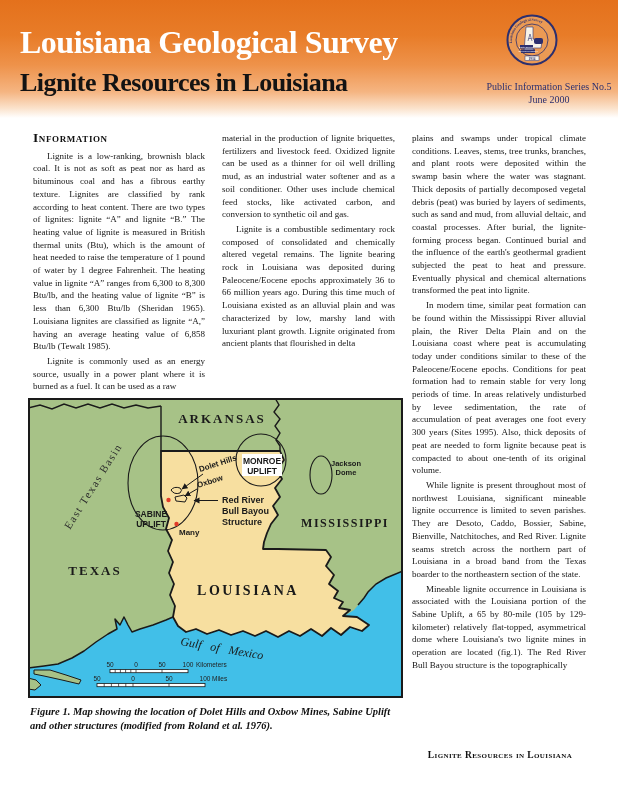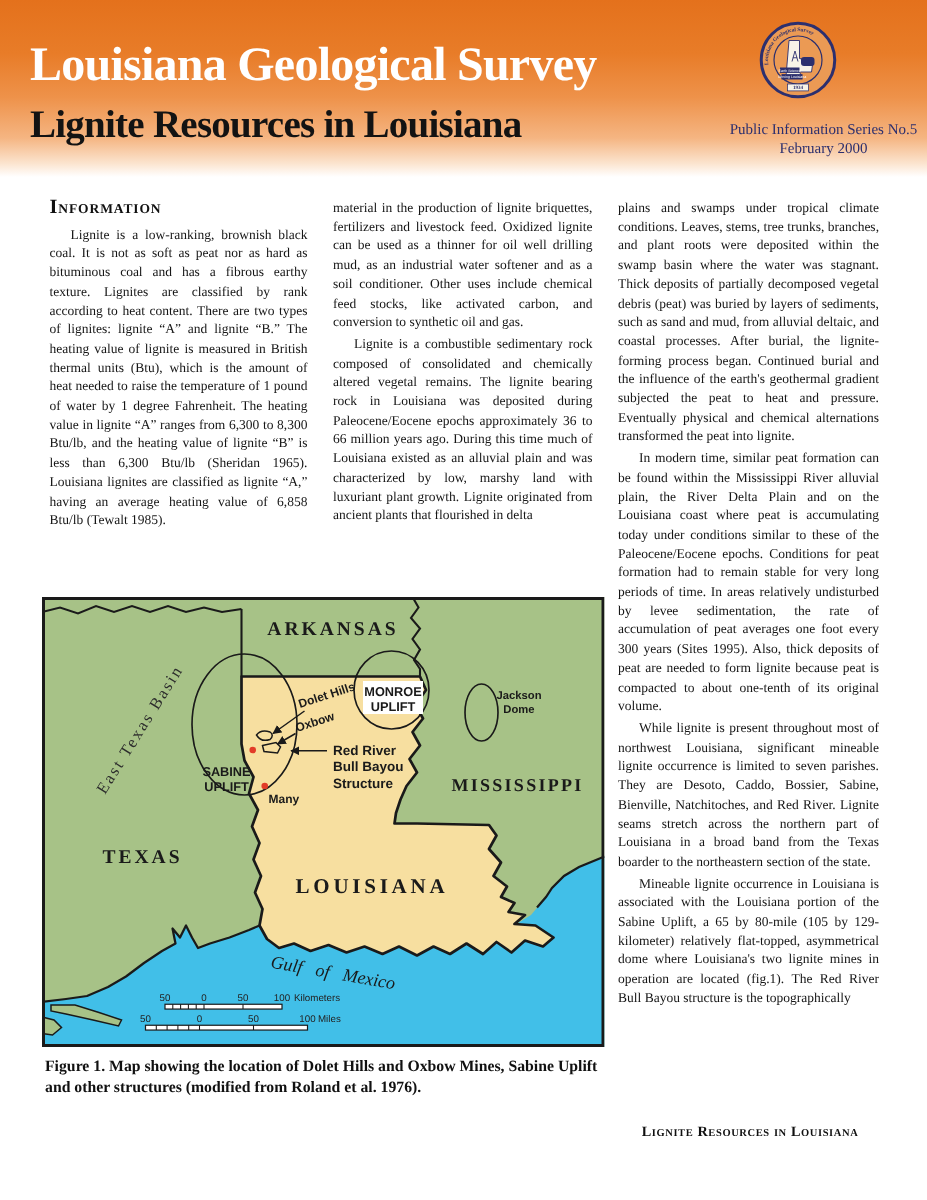--- a/index.html
+++ b/index.html
@@ -24,21 +24,21 @@
   .col3{left:412px;width:174px;}
   .col p{margin:0 0 2px 0;text-indent:14px;}
   .col p.no-indent{text-indent:0;}
   h3.section{font-size:13.5px;font-variant:small-caps;font-weight:bold;letter-spacing:0.6px;
     margin:0 0 5px 0;color:#101010;}
   h3.section.mt{margin-top:9px;}
 
   
   .map-figure{position:absolute;left:28px;top:398px;width:375px;height:300px;}
   .caption{position:absolute;left:30px;top:705px;width:374px;font-size:10.5px;font-weight:bold;
-    line-height:13.5px;color:#111;}
+    font-style:italic;line-height:13.5px;color:#111;}
 
   
   .page-footer{position:absolute;left:402px;top:750px;width:196px;text-align:center;
     font-variant:small-caps;font-weight:bold;font-size:9.5px;letter-spacing:0.4px;color:#101010;}
 
   
   .st-state{font-family:"Liberation Serif",serif;font-weight:bold;fill:#1a1a1a;}
   .st-feat{font-family:"Liberation Sans",sans-serif;font-weight:bold;fill:#1a1a1a;}
   .st-basin{font-family:"Liberation Serif",serif;fill:#2c2c2c;}
   .st-gulf{font-family:"Liberation Serif",serif;font-style:italic;fill:#1a1a1a;}
@@ -68,27 +68,28 @@
       <rect x="14" y="31" width="13" height="3.6" fill="#2c2f6e"></rect>
       <rect x="15" y="35.4" width="14" height="3.6" fill="#2c2f6e"></rect>
       <text x="20.5" y="33.9" font-size="2.4" fill="#ffffff" text-anchor="middle" font-family="Liberation Sans, sans-serif">Earth Science</text>
       <text x="22" y="38.3" font-size="2.4" fill="#ffffff" text-anchor="middle" font-family="Liberation Sans, sans-serif">Serving Louisiana</text>
       <rect x="19" y="42" width="14" height="4.6" fill="#f7f3e8" stroke="#2c2f6e" stroke-width="0.5"></rect>
       <text x="26" y="45.6" font-size="3.4" fill="#2c2f6e" text-anchor="middle" font-weight="bold" font-family="Liberation Serif, serif">1934</text>
     </svg>
 
     <div class="series">
       <div>Public Information Series No.5</div>
-      <div>February 2000</div>
+      <div>June 2000</div>
     </div>
   </div>
 
   <div class="col col1">
     <h3 class="section">Information</h3>
     <p>Lignite is a low-ranking, brownish black coal. It is not as soft as peat nor as hard as bituminous coal and has a fibrous earthy texture. Lignites are classified by rank according to heat content. There are two types of lignites: lignite “A” and lignite “B.” The heating value of lignite is measured in British thermal units (Btu), which is the amount of heat needed to raise the temperature of 1 pound of water by 1 degree Fahrenheit. The heating value in lignite “A” ranges from 6,300 to 8,300 Btu/lb, and the heating value of lignite “B” is less than 6,300 Btu/lb (Sheridan 1965). Louisiana lignites are classified as lignite “A,” having an average heating value of 6,858 Btu/lb (Tewalt 1985).</p>
+    <p>Lignite is commonly used as an energy source, usually in a power plant where it is burned as a fuel. It can be used as a raw</p>
   </div>
 
   <div class="col col2">
     <p class="no-indent">material in the production of lignite briquettes, fertilizers and livestock feed. Oxidized lignite can be used as a thinner for oil well drilling mud, as an industrial water softener and as a soil conditioner. Other uses include chemical feed stocks, like activated carbon, and conversion to synthetic oil and gas.</p>
     <p>Lignite is a combustible sedimentary rock composed of consolidated and chemically altered vegetal remains. The lignite bearing rock in Louisiana was deposited during Paleocene/Eocene epochs approximately 36 to 66 million years ago. During this time much of Louisiana existed as an alluvial plain and was characterized by low, marshy land with luxuriant plant growth. Lignite originated from ancient plants that flourished in delta</p>
   </div>
 
   <div class="col col3">
     <p class="no-indent">plains and swamps under tropical climate conditions. Leaves, stems, tree trunks, branches, and plant roots were deposited within the swamp basin where the water was stagnant. Thick deposits of partially decomposed vegetal debris (peat) was buried by layers of sediments, such as sand and mud, from alluvial deltaic, and coastal processes. After burial, the lignite- forming process began. Continued burial and the influence of the earth's geothermal gradient subjected the peat to heat and pressure. Eventually physical and chemical alternations transformed the peat into lignite.</p>
     <p>In modern time, similar peat formation can be found within the Mississippi River alluvial plain, the River Delta Plain and on the Louisiana coast where peat is accumulating today under conditions similar to these of the Paleocene/Eocene epochs. Conditions for peat formation had to remain stable for very long periods of time. In areas relatively undisturbed by levee sedimentation, the rate of accumulation of peat averages one foot every 300 years (Sites 1995). Also, thick deposits of peat are needed to form lignite because peat is compacted to about one-tenth of its original volume.</p>

